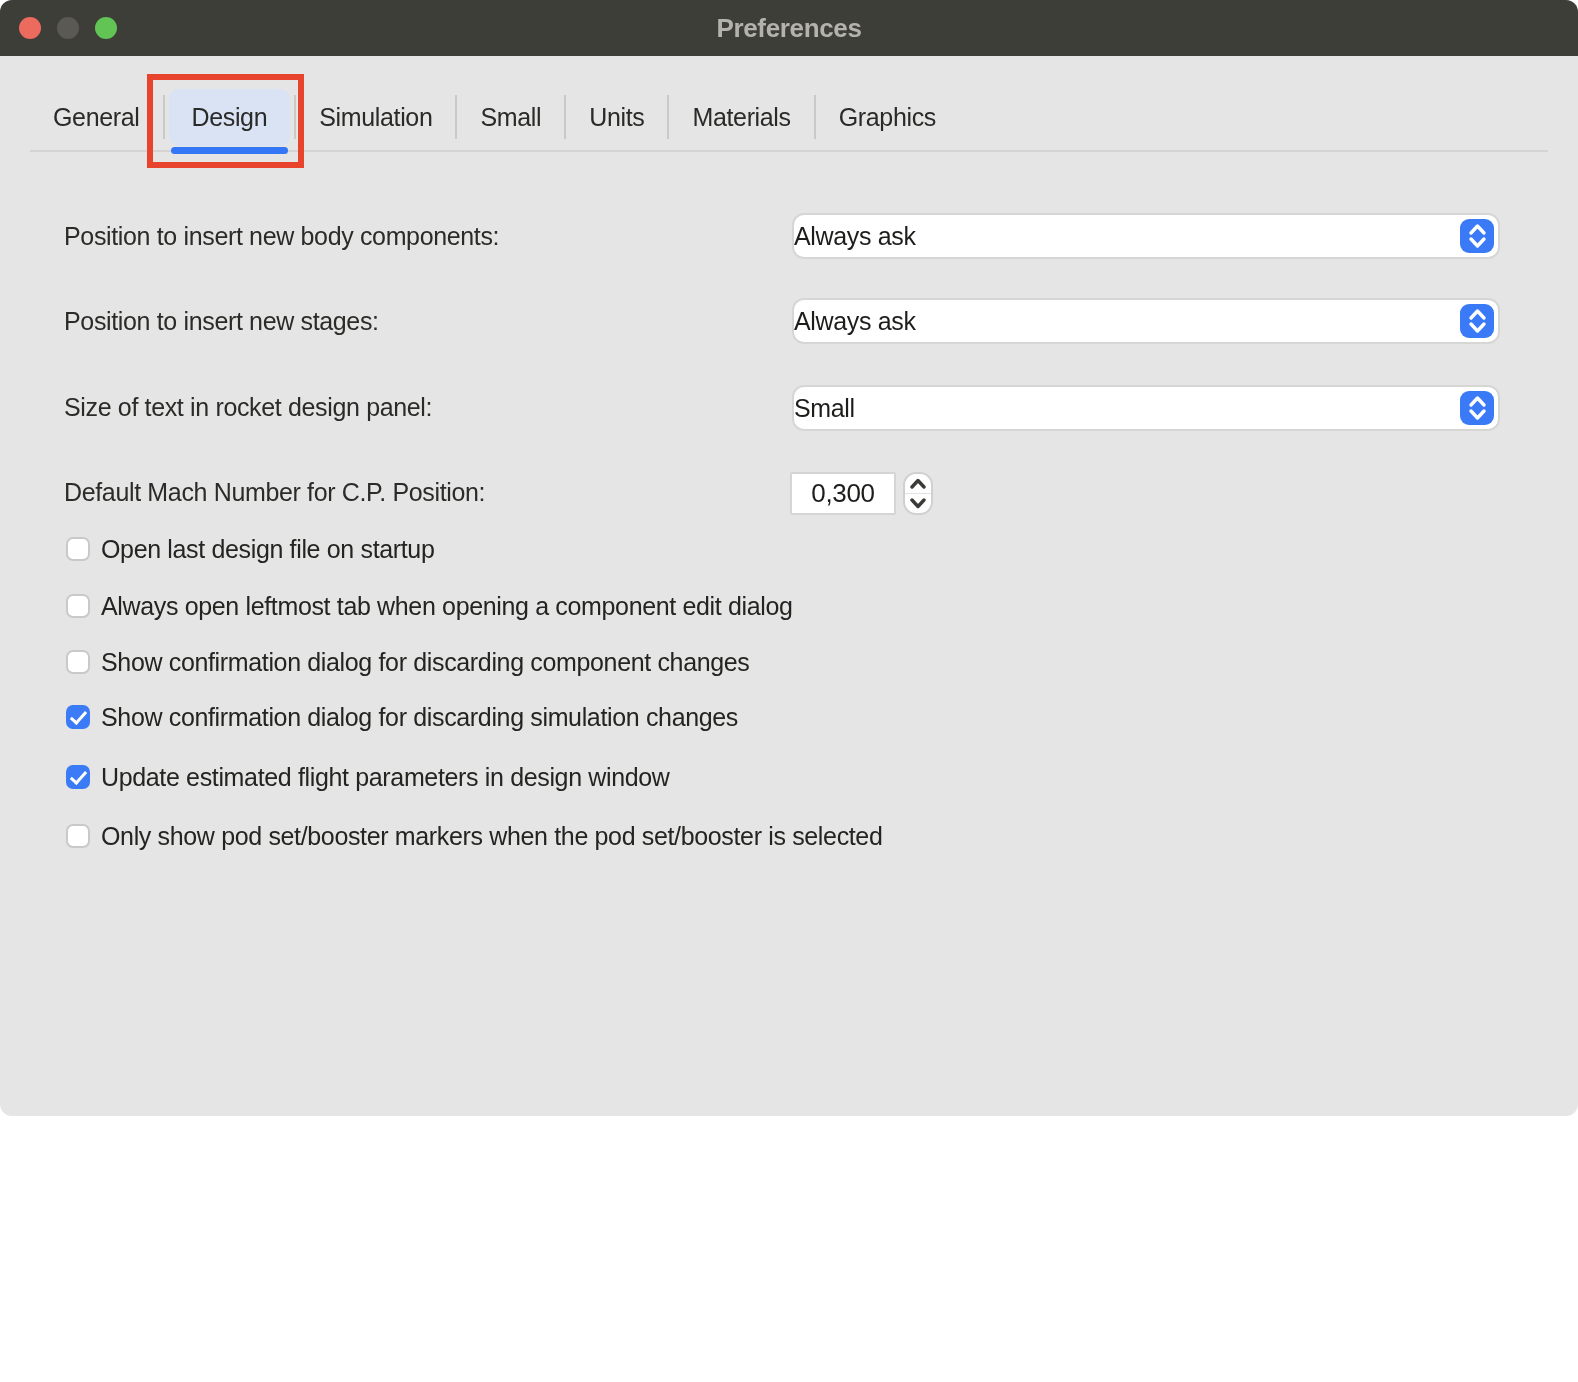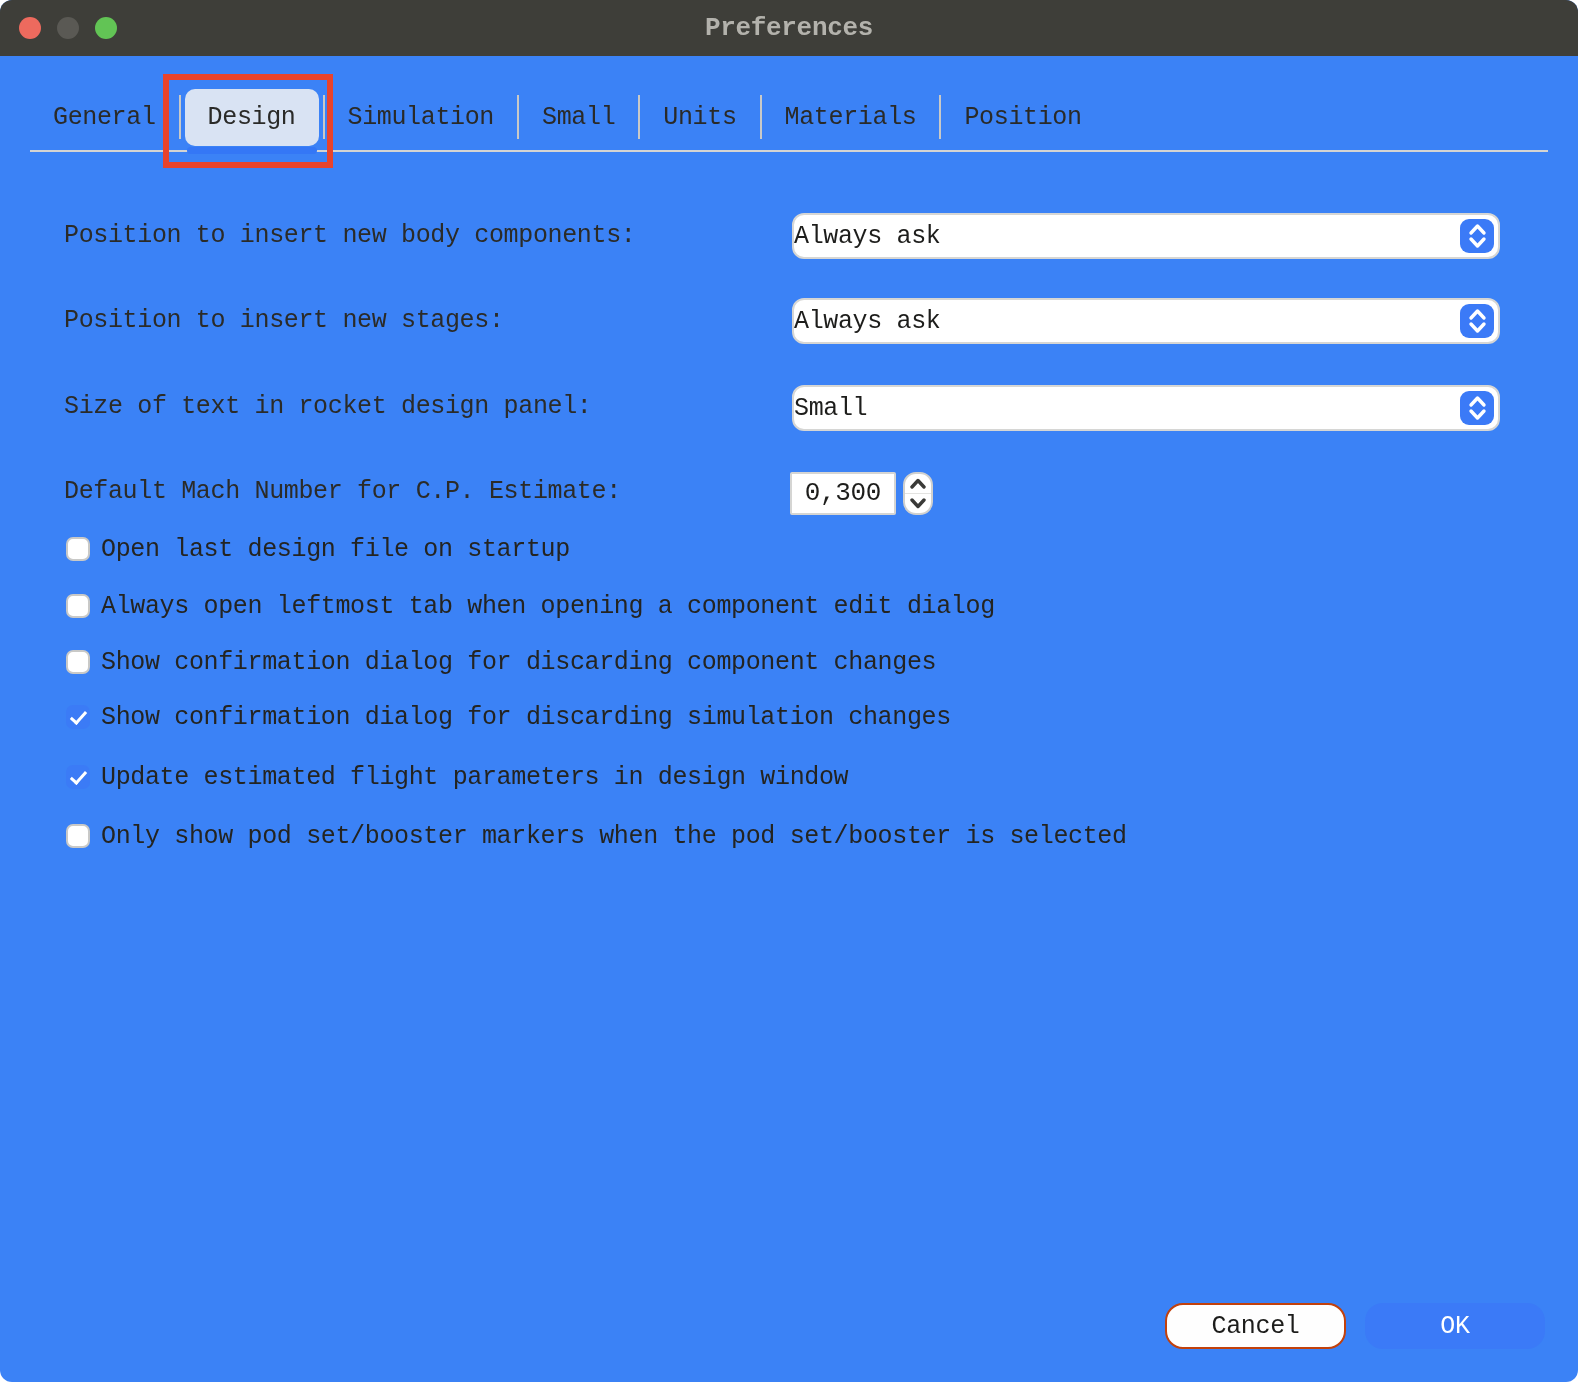--- a/index.html
+++ b/index.html
@@ -1,19 +1,19 @@
 <!DOCTYPE html>
 <html><head>
 <meta charset="utf-8">
 <style>
   html,body{margin:0;padding:0;background:#ffffff;}
   .window{
-    position:relative;width:1578px;height:1382px;background:#3b82f6;
+    position:relative;width:1578px;height:1116px;background:#e5e5e5;
     border-radius:12px;overflow:hidden;
-    font-family:Liberation Mono, monospace;
+    font-family:Liberation Sans, sans-serif;
     letter-spacing:-0.35px;color:#2b2b28;
   }
   
   .titlebar{position:absolute;top:0;left:0;right:0;height:56px;background:#3e3e39;
     display:flex;align-items:center;justify-content:center;}
   .title{color:#b3b2ac;font-size:26px;font-weight:bold;}
   .traffic{position:absolute;left:19px;top:17px;display:flex;gap:16px;}
   .tl{width:22px;height:22px;border-radius:50%;}
   .tl.red{background:#ed6a5e;}
   .tl.gray{background:#5a5954;}
@@ -84,21 +84,21 @@
     </div>
     <div class="tab-sep"></div>
     <div class="tab">Simulation</div>
     <div class="tab-sep"></div>
     <div class="tab">Small</div>
     <div class="tab-sep"></div>
     <div class="tab">Units</div>
     <div class="tab-sep"></div>
     <div class="tab">Materials</div>
     <div class="tab-sep"></div>
-    <div class="tab">Position</div>
+    <div class="tab">Graphics</div>
   </div>
 
   <div class="flabel" style="top:218px">Position to insert new body components:</div>
   <div class="dropdown" style="top:213px">
     <span>Always ask</span>
     <span class="dd-btn">
       <svg width="23" height="28" viewBox="0 0 23 28" fill="none" stroke="#ffffff" stroke-width="3.4" stroke-linecap="round" stroke-linejoin="round">
         <polyline points="5,11 11.5,4 18,11"></polyline>
           <polyline points="5,17 11.5,24 18,17"></polyline>
       </svg>
@@ -120,21 +120,21 @@
   <div class="dropdown" style="top:385px">
     <span>Small</span>
     <span class="dd-btn">
       <svg width="23" height="28" viewBox="0 0 23 28" fill="none" stroke="#ffffff" stroke-width="3.4" stroke-linecap="round" stroke-linejoin="round">
         <polyline points="5,11 11.5,4 18,11"></polyline>
           <polyline points="5,17 11.5,24 18,17"></polyline>
       </svg>
     </span>
   </div>
 
-  <div class="flabel" style="top:474px">Default Mach Number for C.P. Estimate:</div>
+  <div class="flabel" style="top:474px">Default Mach Number for C.P. Position:</div>
   <div class="mach-field">0,300</div>
   <div class="stepper">
     <div class="step-half">
       <svg width="18" height="11" viewBox="0 0 18 11" fill="none" stroke="#3a3a38" stroke-width="3.4" stroke-linecap="round" stroke-linejoin="round">
         <polyline points="3,9 9,2.5 15,9"></polyline>
       </svg>
     </div>
     <div class="step-div"></div>
     <div class="step-half">
       <svg width="18" height="11" viewBox="0 0 18 11" fill="none" stroke="#3a3a38" stroke-width="3.4" stroke-linecap="round" stroke-linejoin="round">

